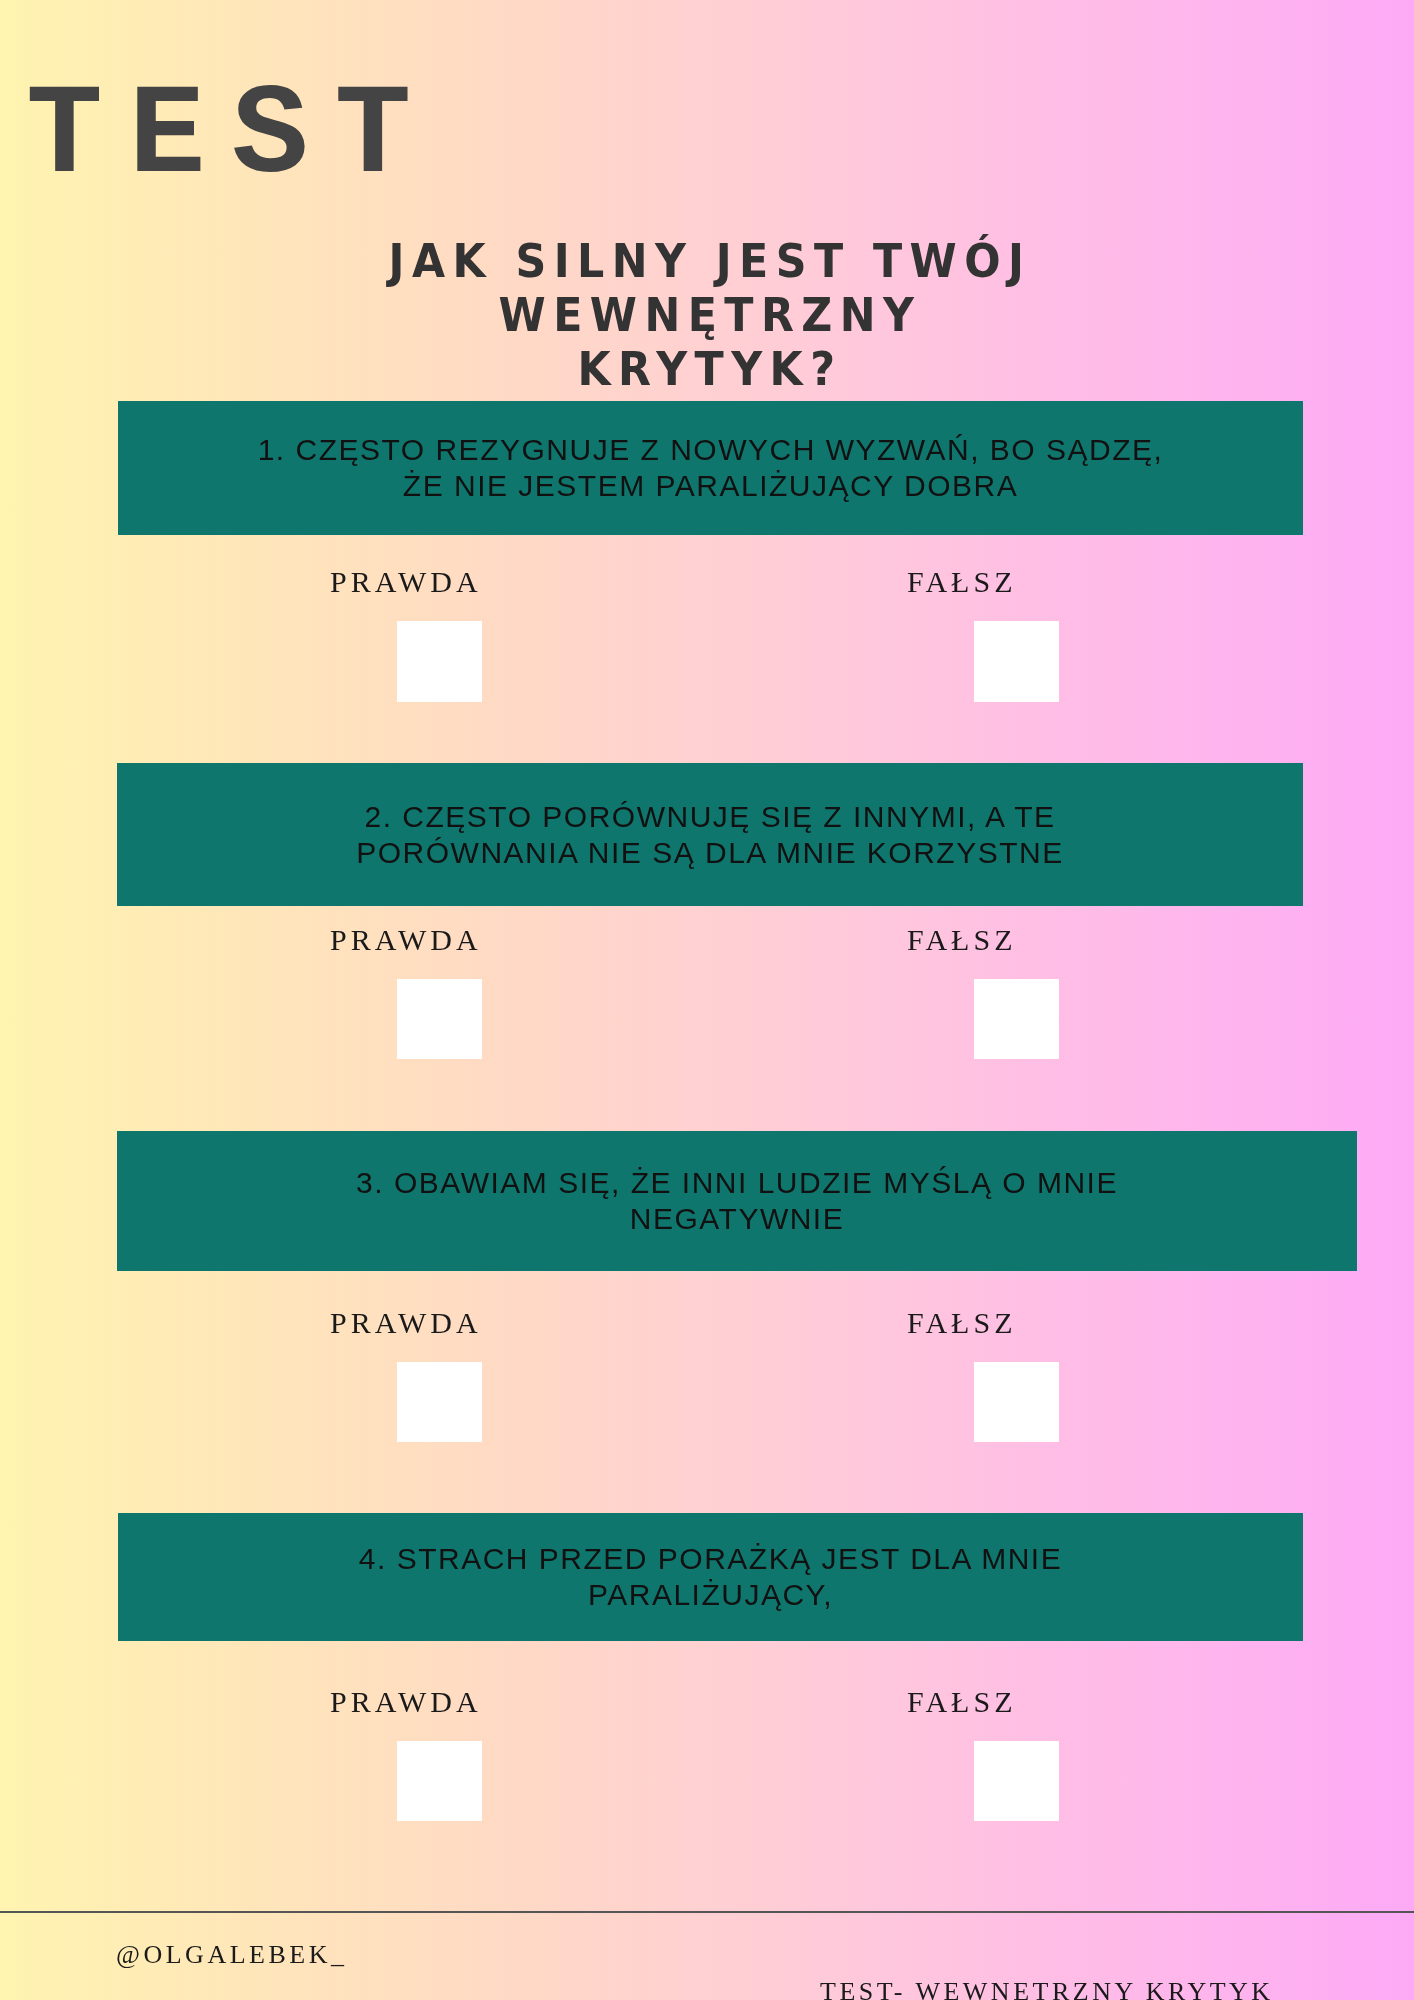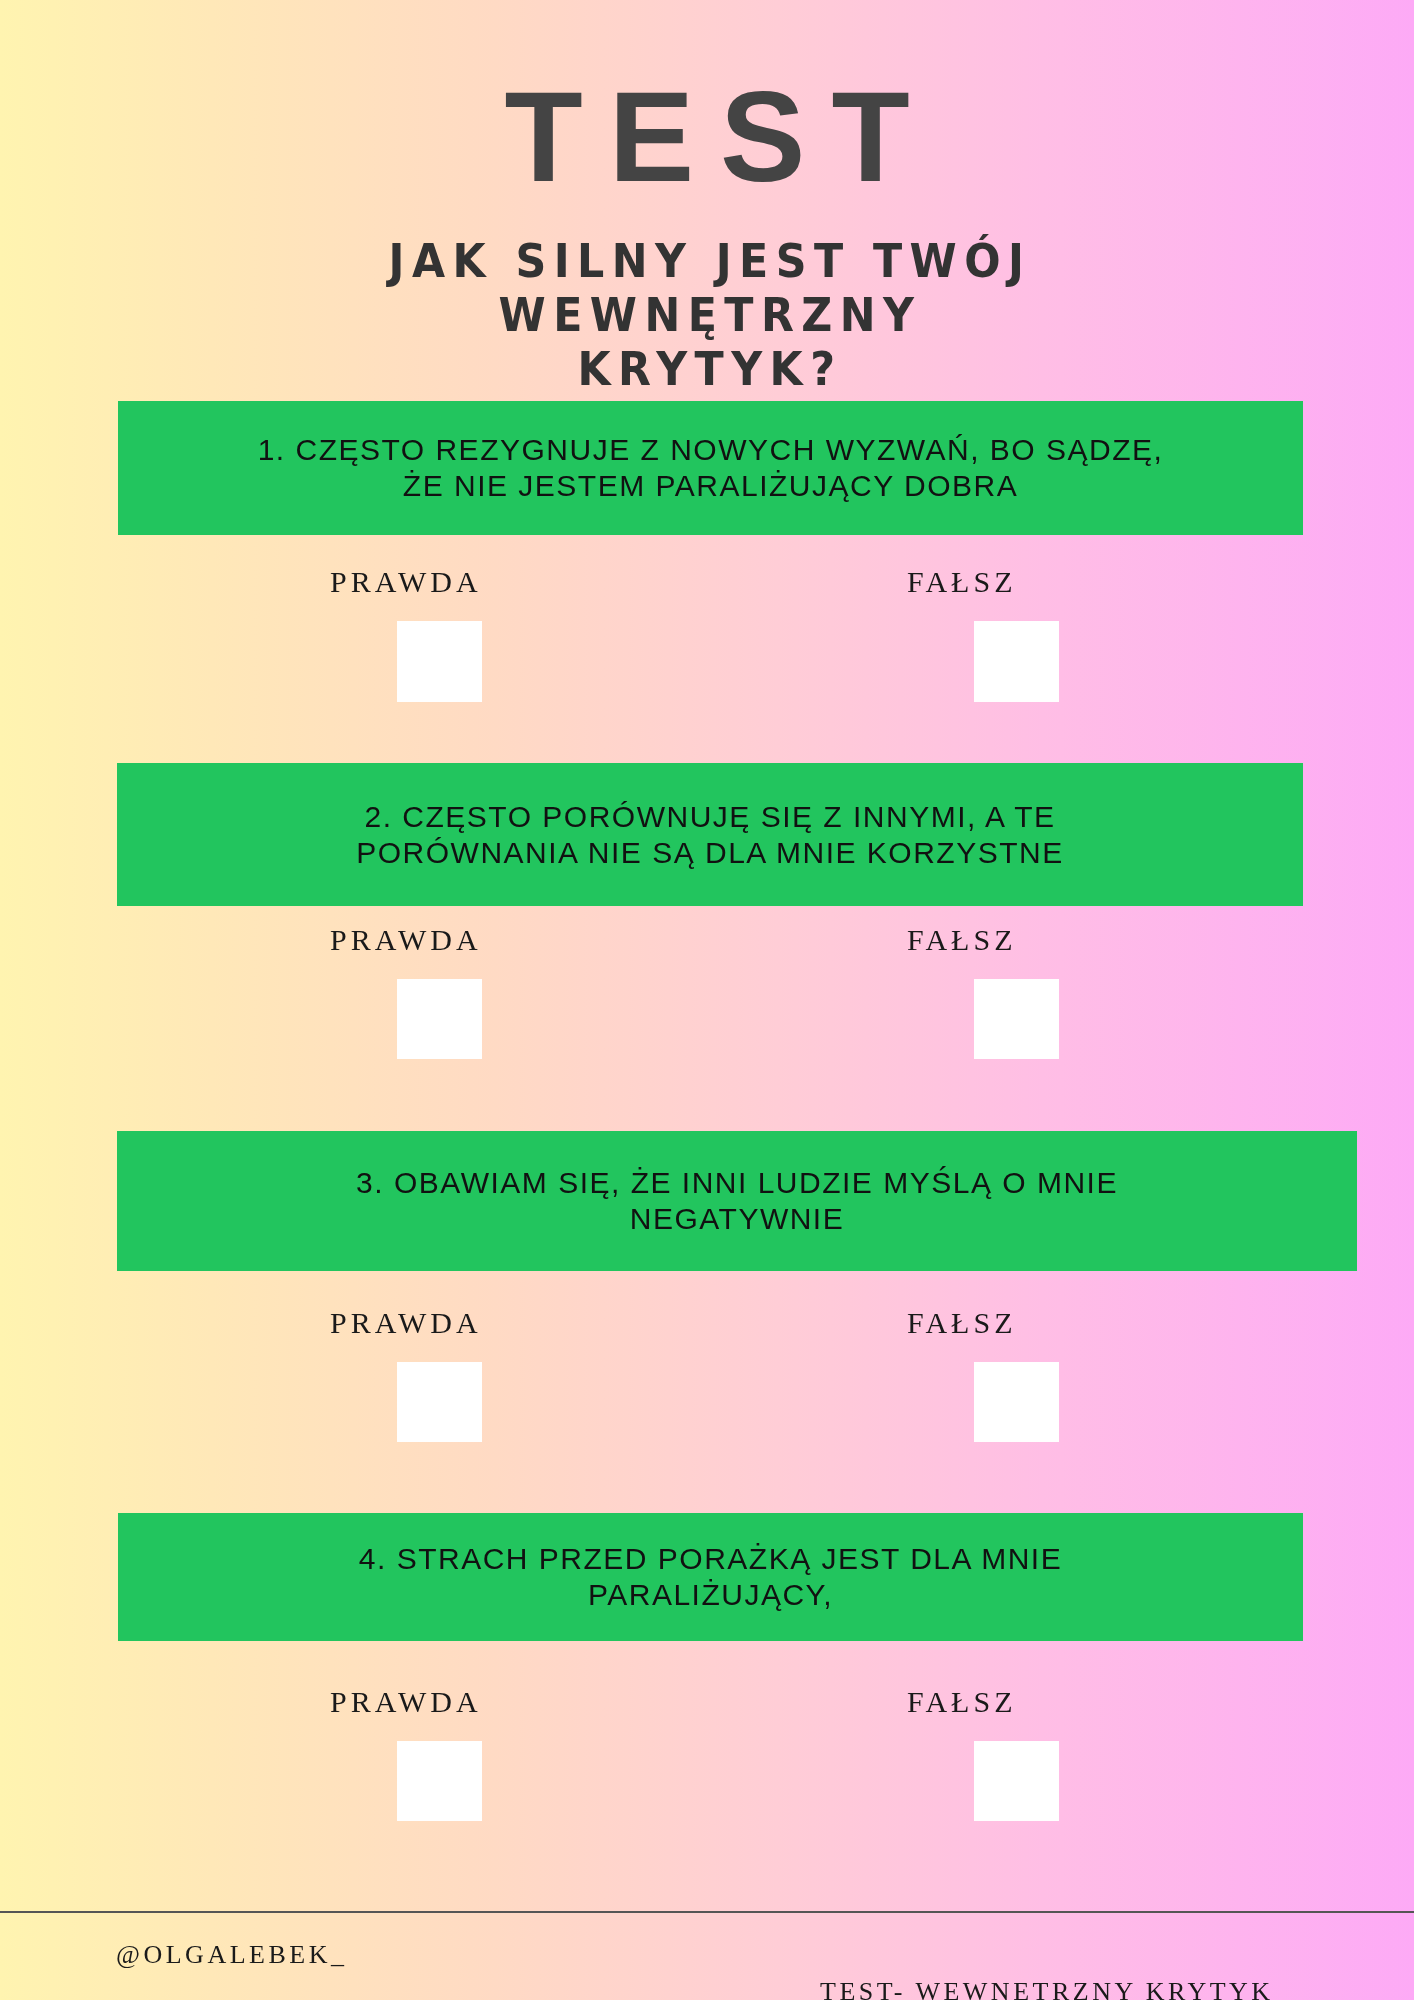--- a/index.html
+++ b/index.html
@@ -12,22 +12,22 @@
       position: relative;
       overflow: hidden;
       background: linear-gradient(90deg, #fff4b0 0%, #ffe8b8 15%, #ffdac4 35%, #ffcdd6 55%, #ffbde6 75%, #fdaaf6 100%);
       font-family: "DejaVu Sans", sans-serif;
     }
     .title {
       position: absolute;
       left: 0;
       width: 1414px;
       top: 72px;
-      text-align: center;
-      font-family: Liberation Sans, sans-serif;
+      text-align: left;
+      font-family: Liberation Mono, monospace;
       font-weight: bold;
       font-size: 128px;
       line-height: 130px;
       letter-spacing: 26px;
       padding-left: 26px;
       box-sizing: border-box;
       color: #444444;
     }
     .subtitle {
       position: absolute;
@@ -41,21 +41,21 @@
       line-height: 54px;
       letter-spacing: 8px;
       color: #333333;
       transform: scaleX(0.93);
       transform-origin: center;
     }
     .qbox {
       position: absolute;
       left: 118px;
       width: 1185px;
-      background: #22c55e;
+      background: #0f766e;
       display: flex;
       align-items: center;
       justify-content: center;
     }
     .qtext {
       width: 900px;
       text-align: center;
       font-family: "Liberation Sans", sans-serif;
       font-size: 30px;
       line-height: 36px;

